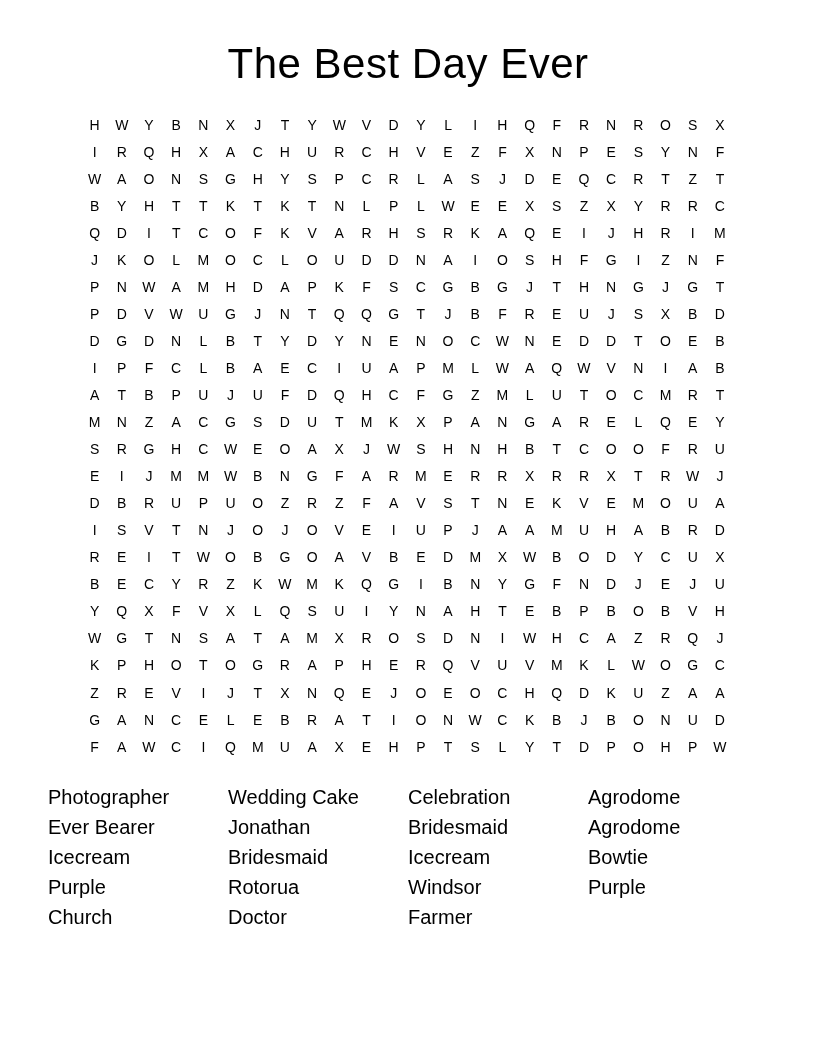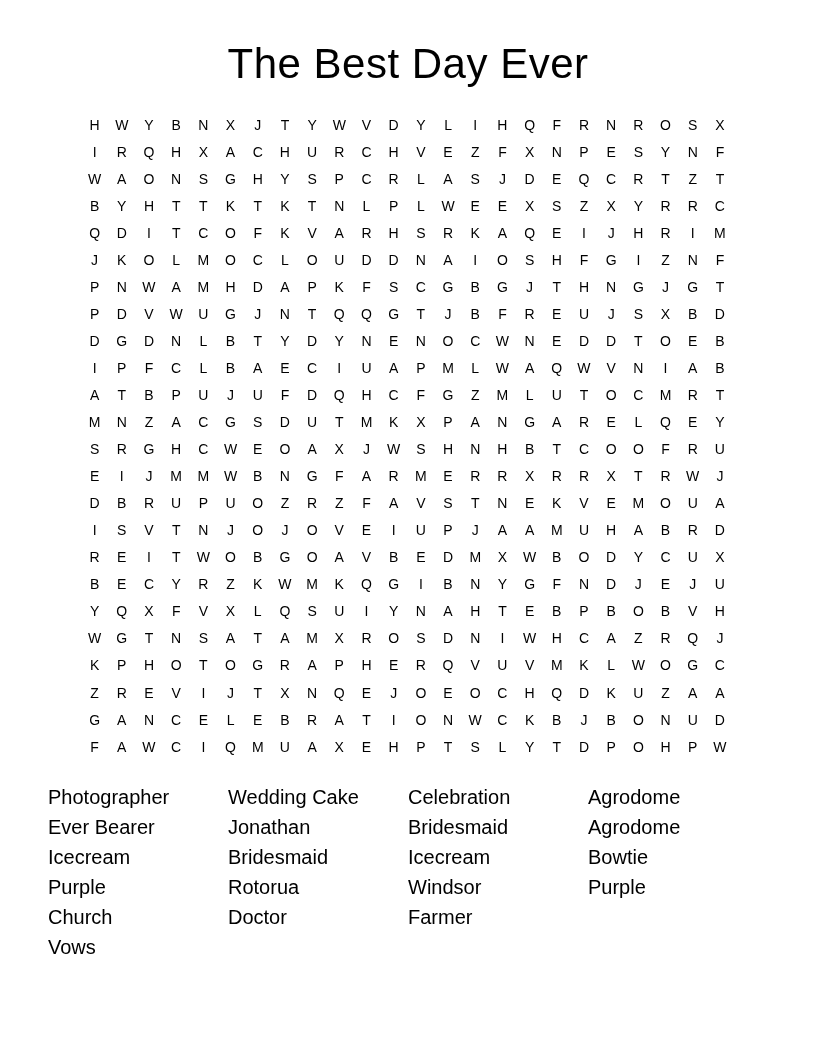--- a/index.html
+++ b/index.html
@@ -645,21 +645,20 @@
       <span class="cell">P</span>
       <span class="cell">W</span>
     </div>
   <div class="word-list">
       <div class="word-col">
         <div class="word">Photographer</div>
         <div class="word">Ever Bearer</div>
         <div class="word">Icecream</div>
         <div class="word">Purple</div>
         <div class="word">Church</div>
-        <div class="word">Vows</div>
       </div>
       <div class="word-col">
         <div class="word">Wedding Cake</div>
         <div class="word">Jonathan</div>
         <div class="word">Bridesmaid</div>
         <div class="word">Rotorua</div>
         <div class="word">Doctor</div>
       </div>
       <div class="word-col">
         <div class="word">Celebration</div>

